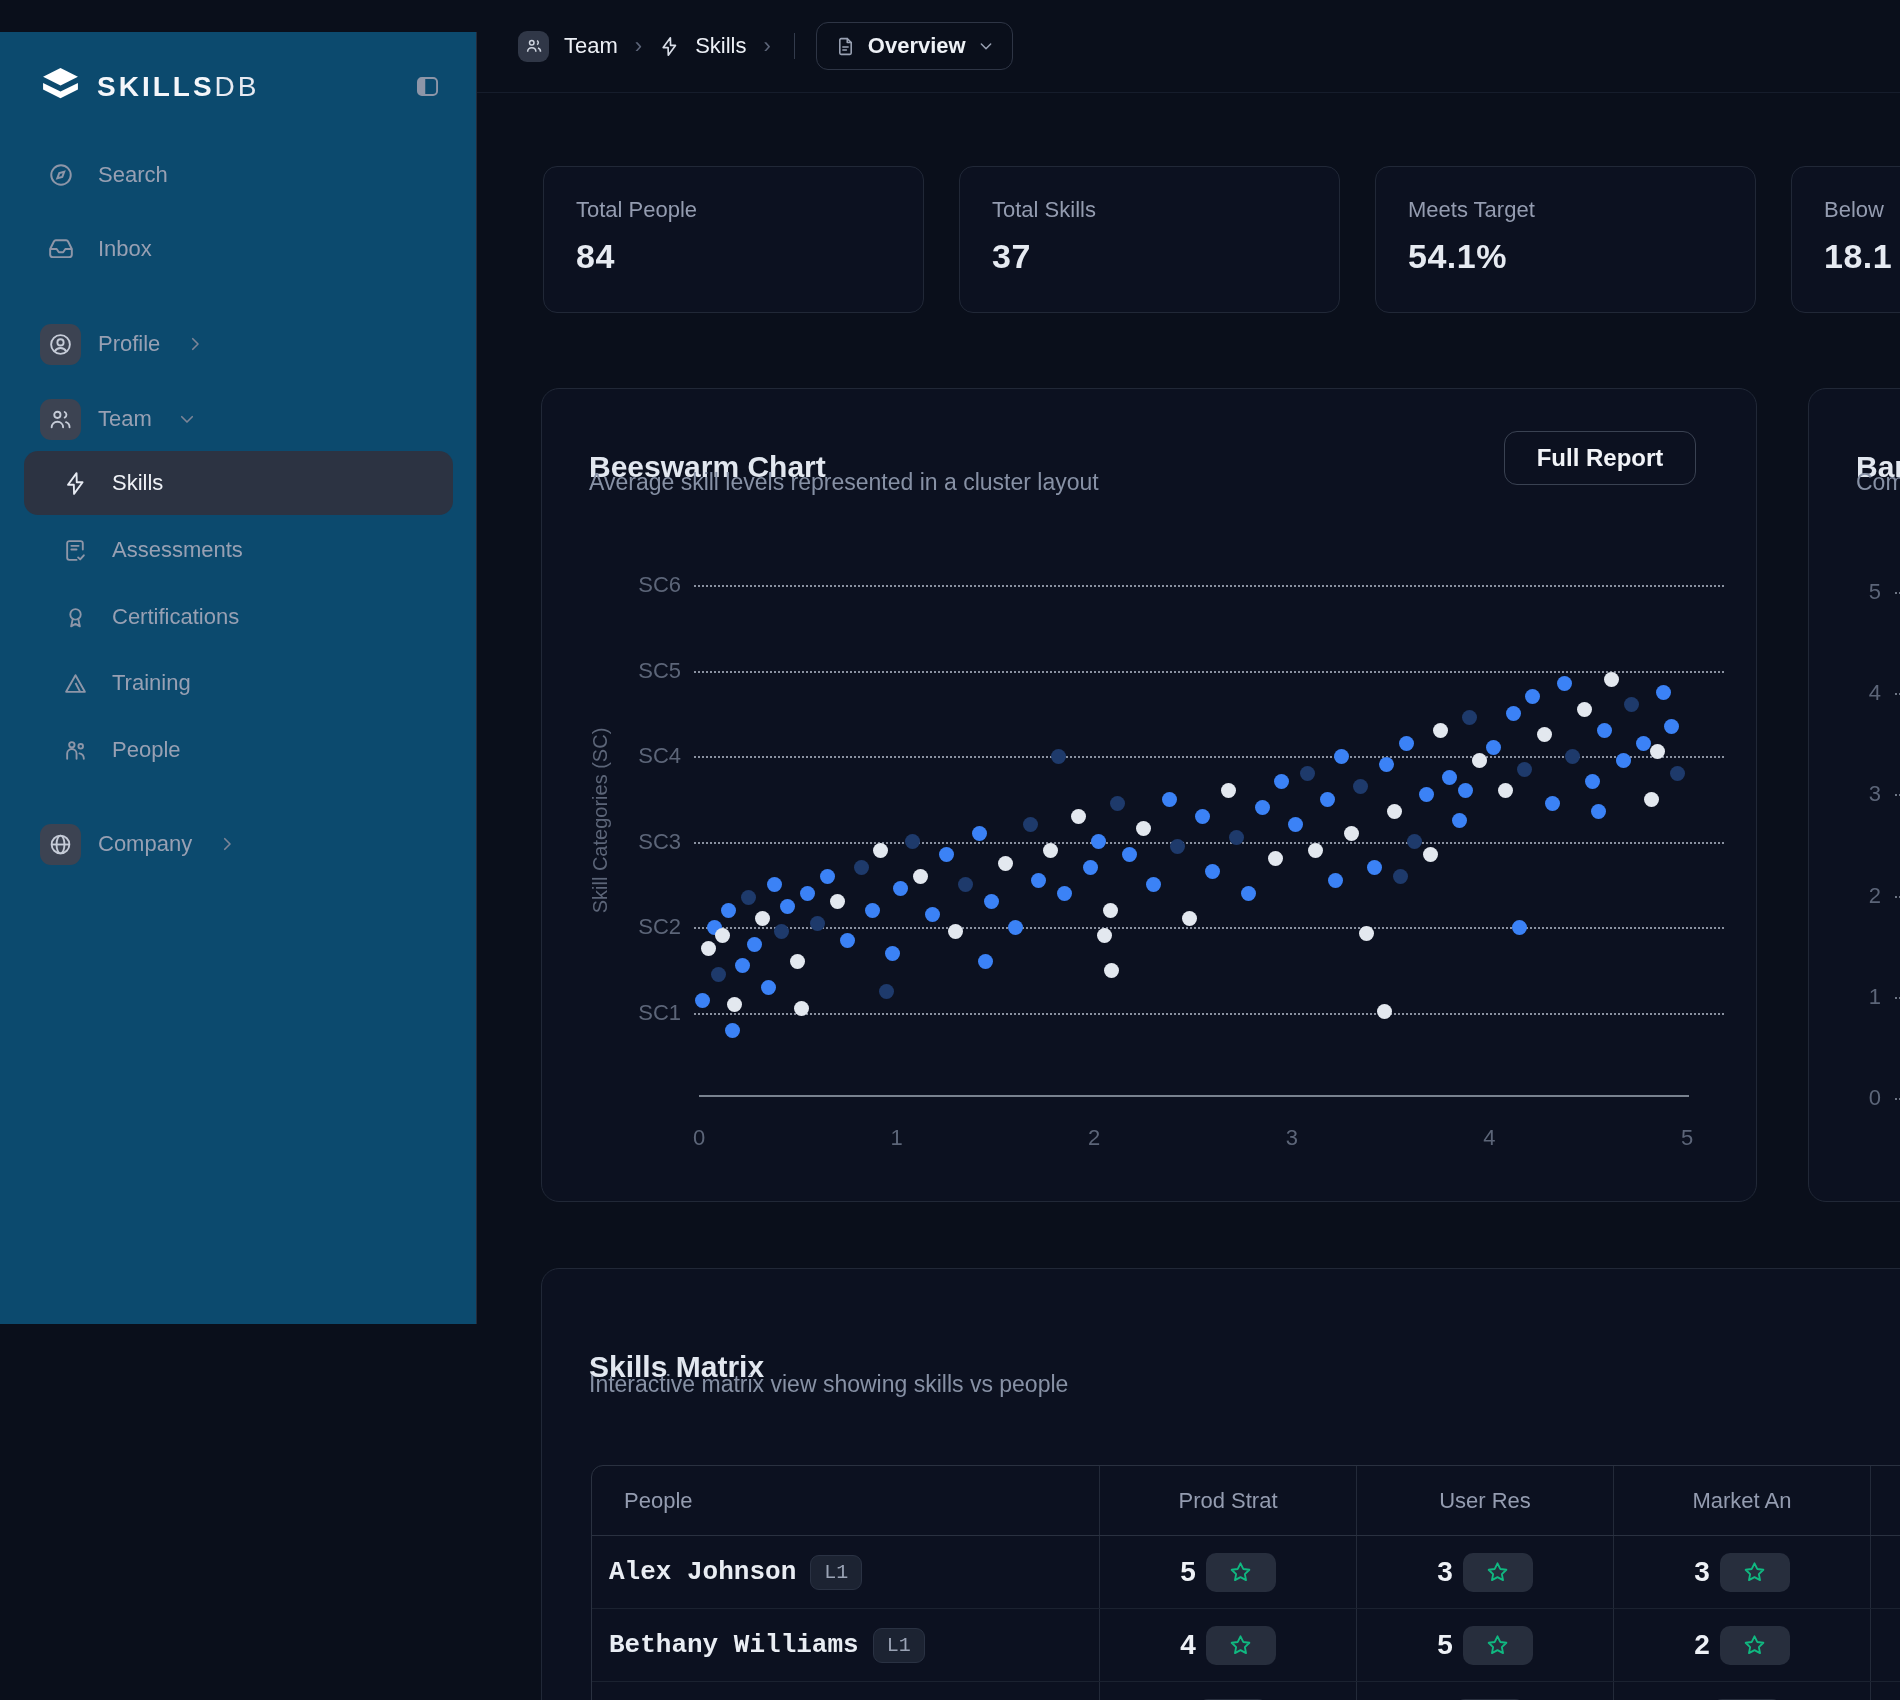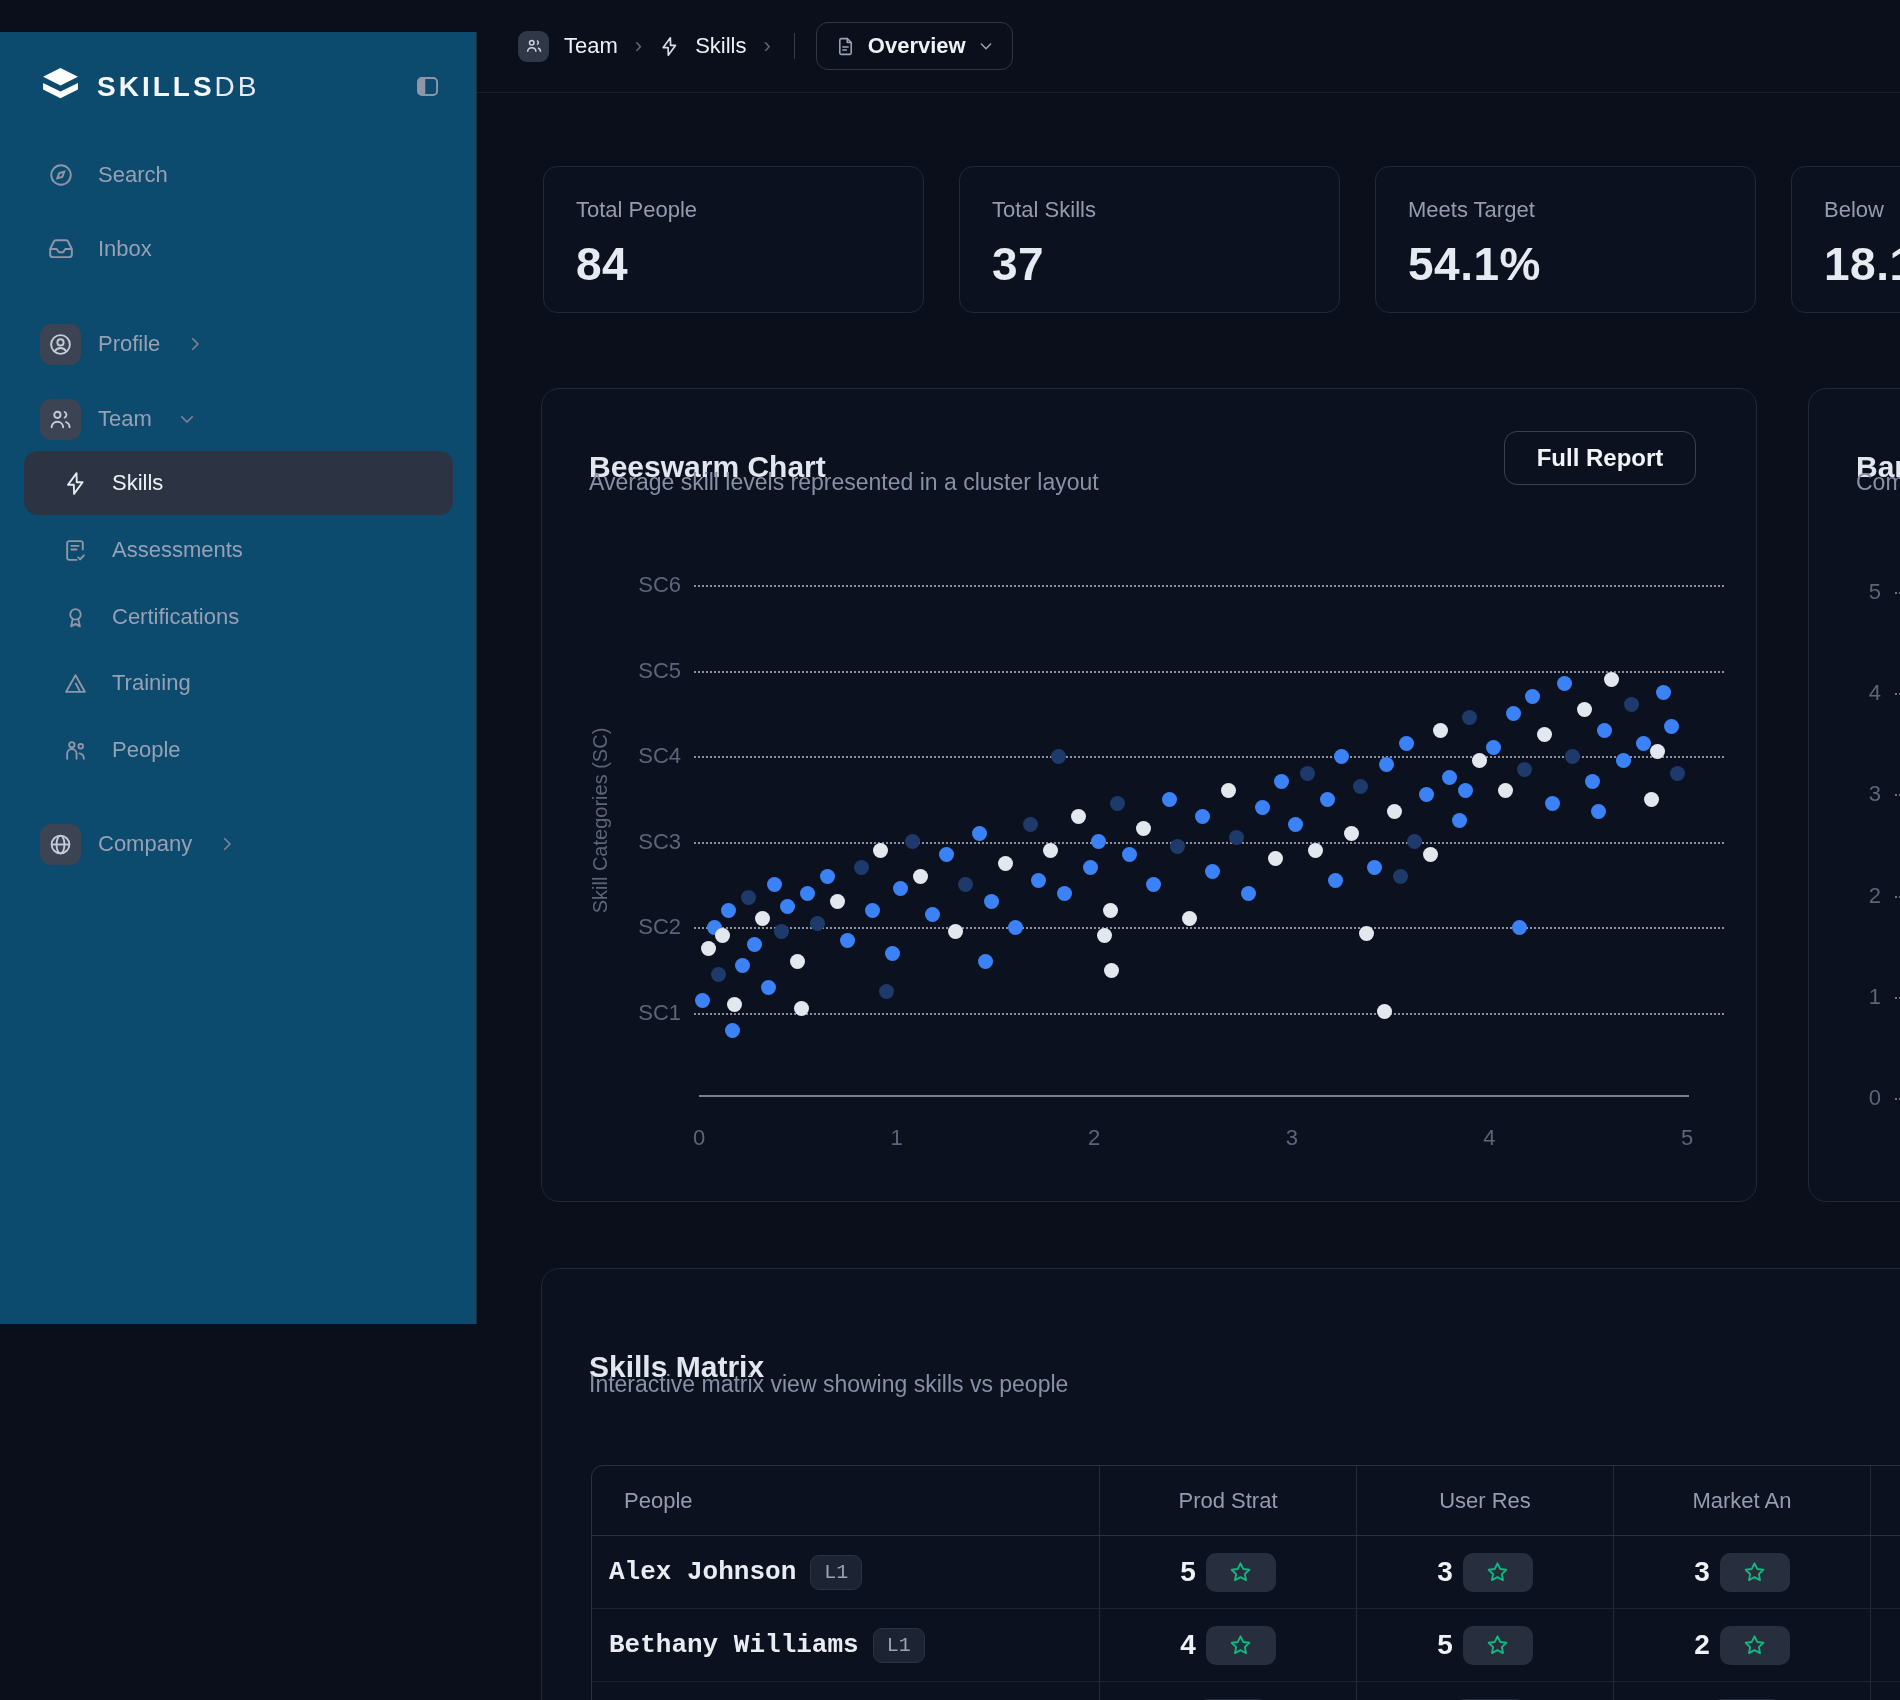--- a/index.html
+++ b/index.html
@@ -35,21 +35,21 @@
   .crumb-sep{color:#5c6478;font-size:22px;margin:0 2px;}
   .crumb-zap{color:#d8dde7;width:21px;height:21px;}
   .pill{height:46px;border:1px solid #2e3545;border-radius:12px;display:flex;align-items:center;
         gap:12px;padding:0 18px;color:#eef1f6;font-size:22px;font-weight:600;cursor:pointer;}
   .pill .pic{color:#9aa2b4;}
   .vbar{width:1px;height:26px;background:#333b4c;margin:0 6px;}
   
   .card{position:absolute;top:166px;width:381px;height:147px;background:#0c1120;
         border:1px solid #212837;border-radius:14px;box-sizing:border-box;padding:30px 32px;}
   .card .lb{font-size:22px;color:#949cb0;}
-  .card .vl{margin-top:14px;font-size:46px;font-weight:700;color:#e6eaf1;letter-spacing:.5px;}
+  .card .vl{margin-top:14px;font-size:34px;font-weight:700;color:#e6eaf1;letter-spacing:.5px;}
   
   .panel{position:absolute;background:#0c1120;border:1px solid #212837;border-radius:18px;
          box-sizing:border-box;}
   .p-title{position:absolute;left:47px;font-size:30px;font-weight:600;color:#e2e7ef;white-space:nowrap;}
   .p-sub{position:absolute;left:47px;font-size:23px;color:#8791a5;white-space:nowrap;}
   .ghost-btn{position:absolute;left:962px;top:42px;width:192px;height:54px;border:1px solid #3a4252;
          border-radius:13px;background:transparent;color:#f2f4f8;font-size:24px;font-weight:600;
          display:flex;align-items:center;justify-content:center;cursor:pointer;
          font-family:"Liberation Sans","DejaVu Sans",sans-serif;}
   

